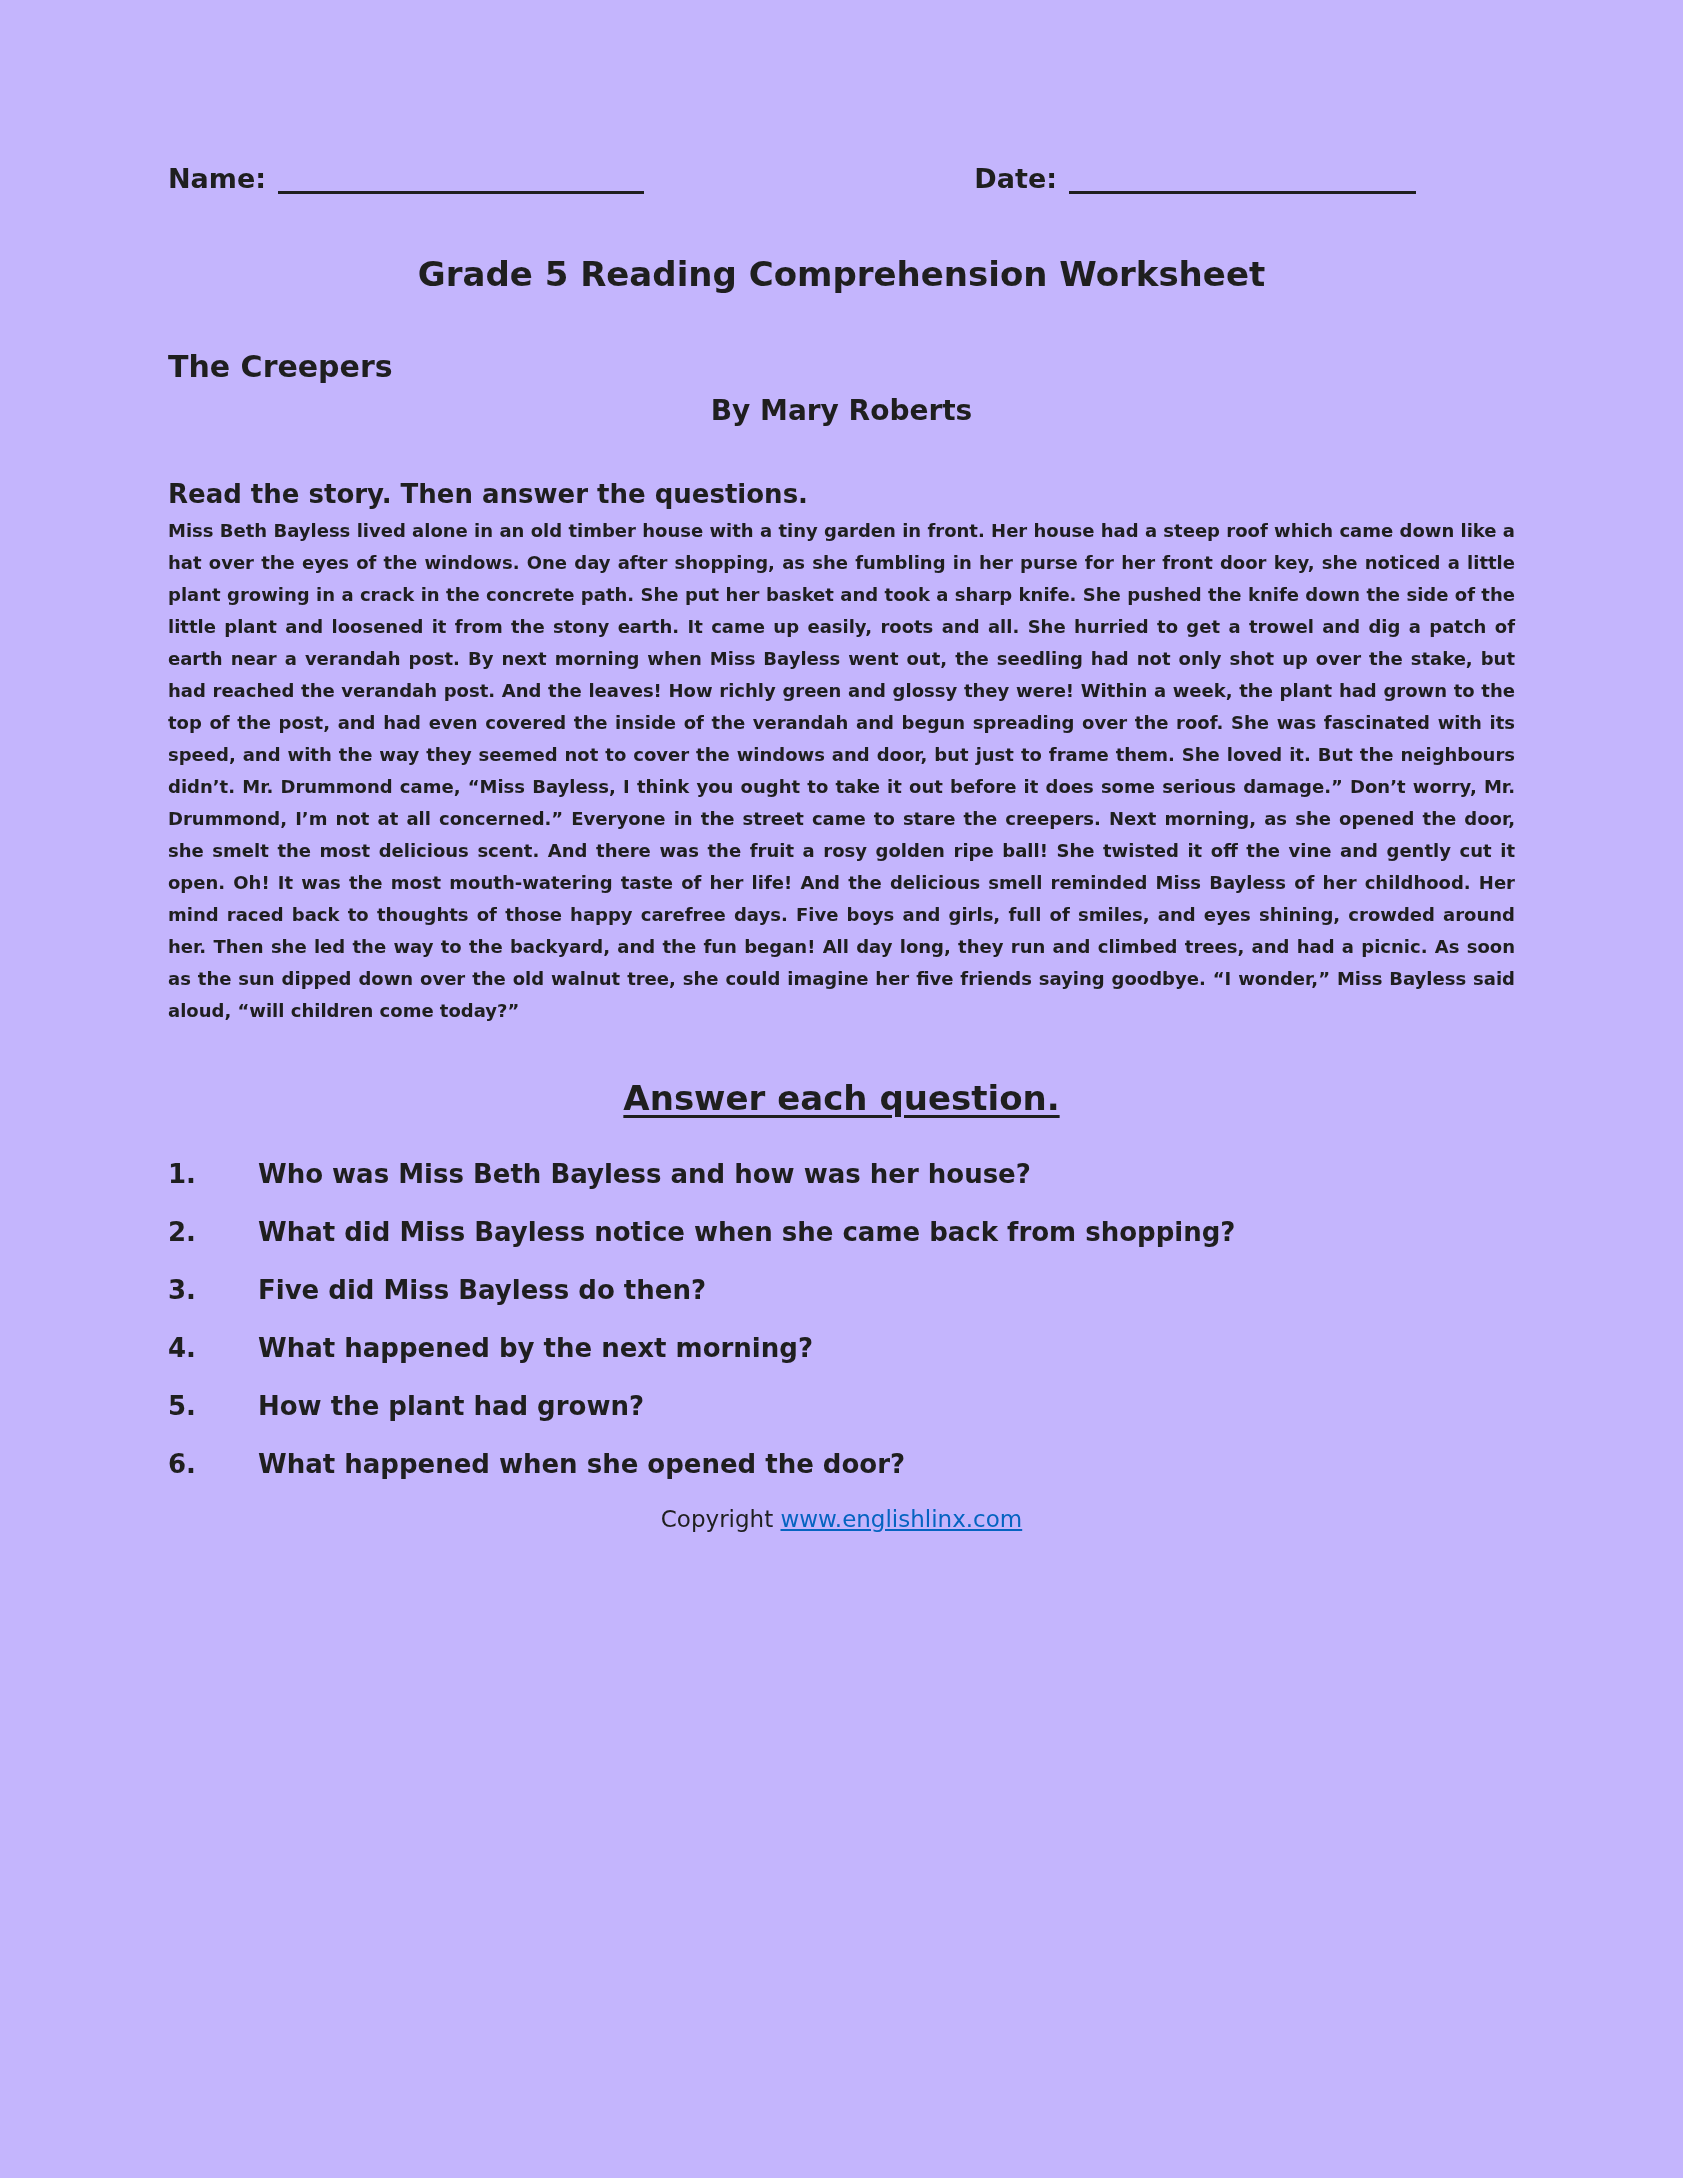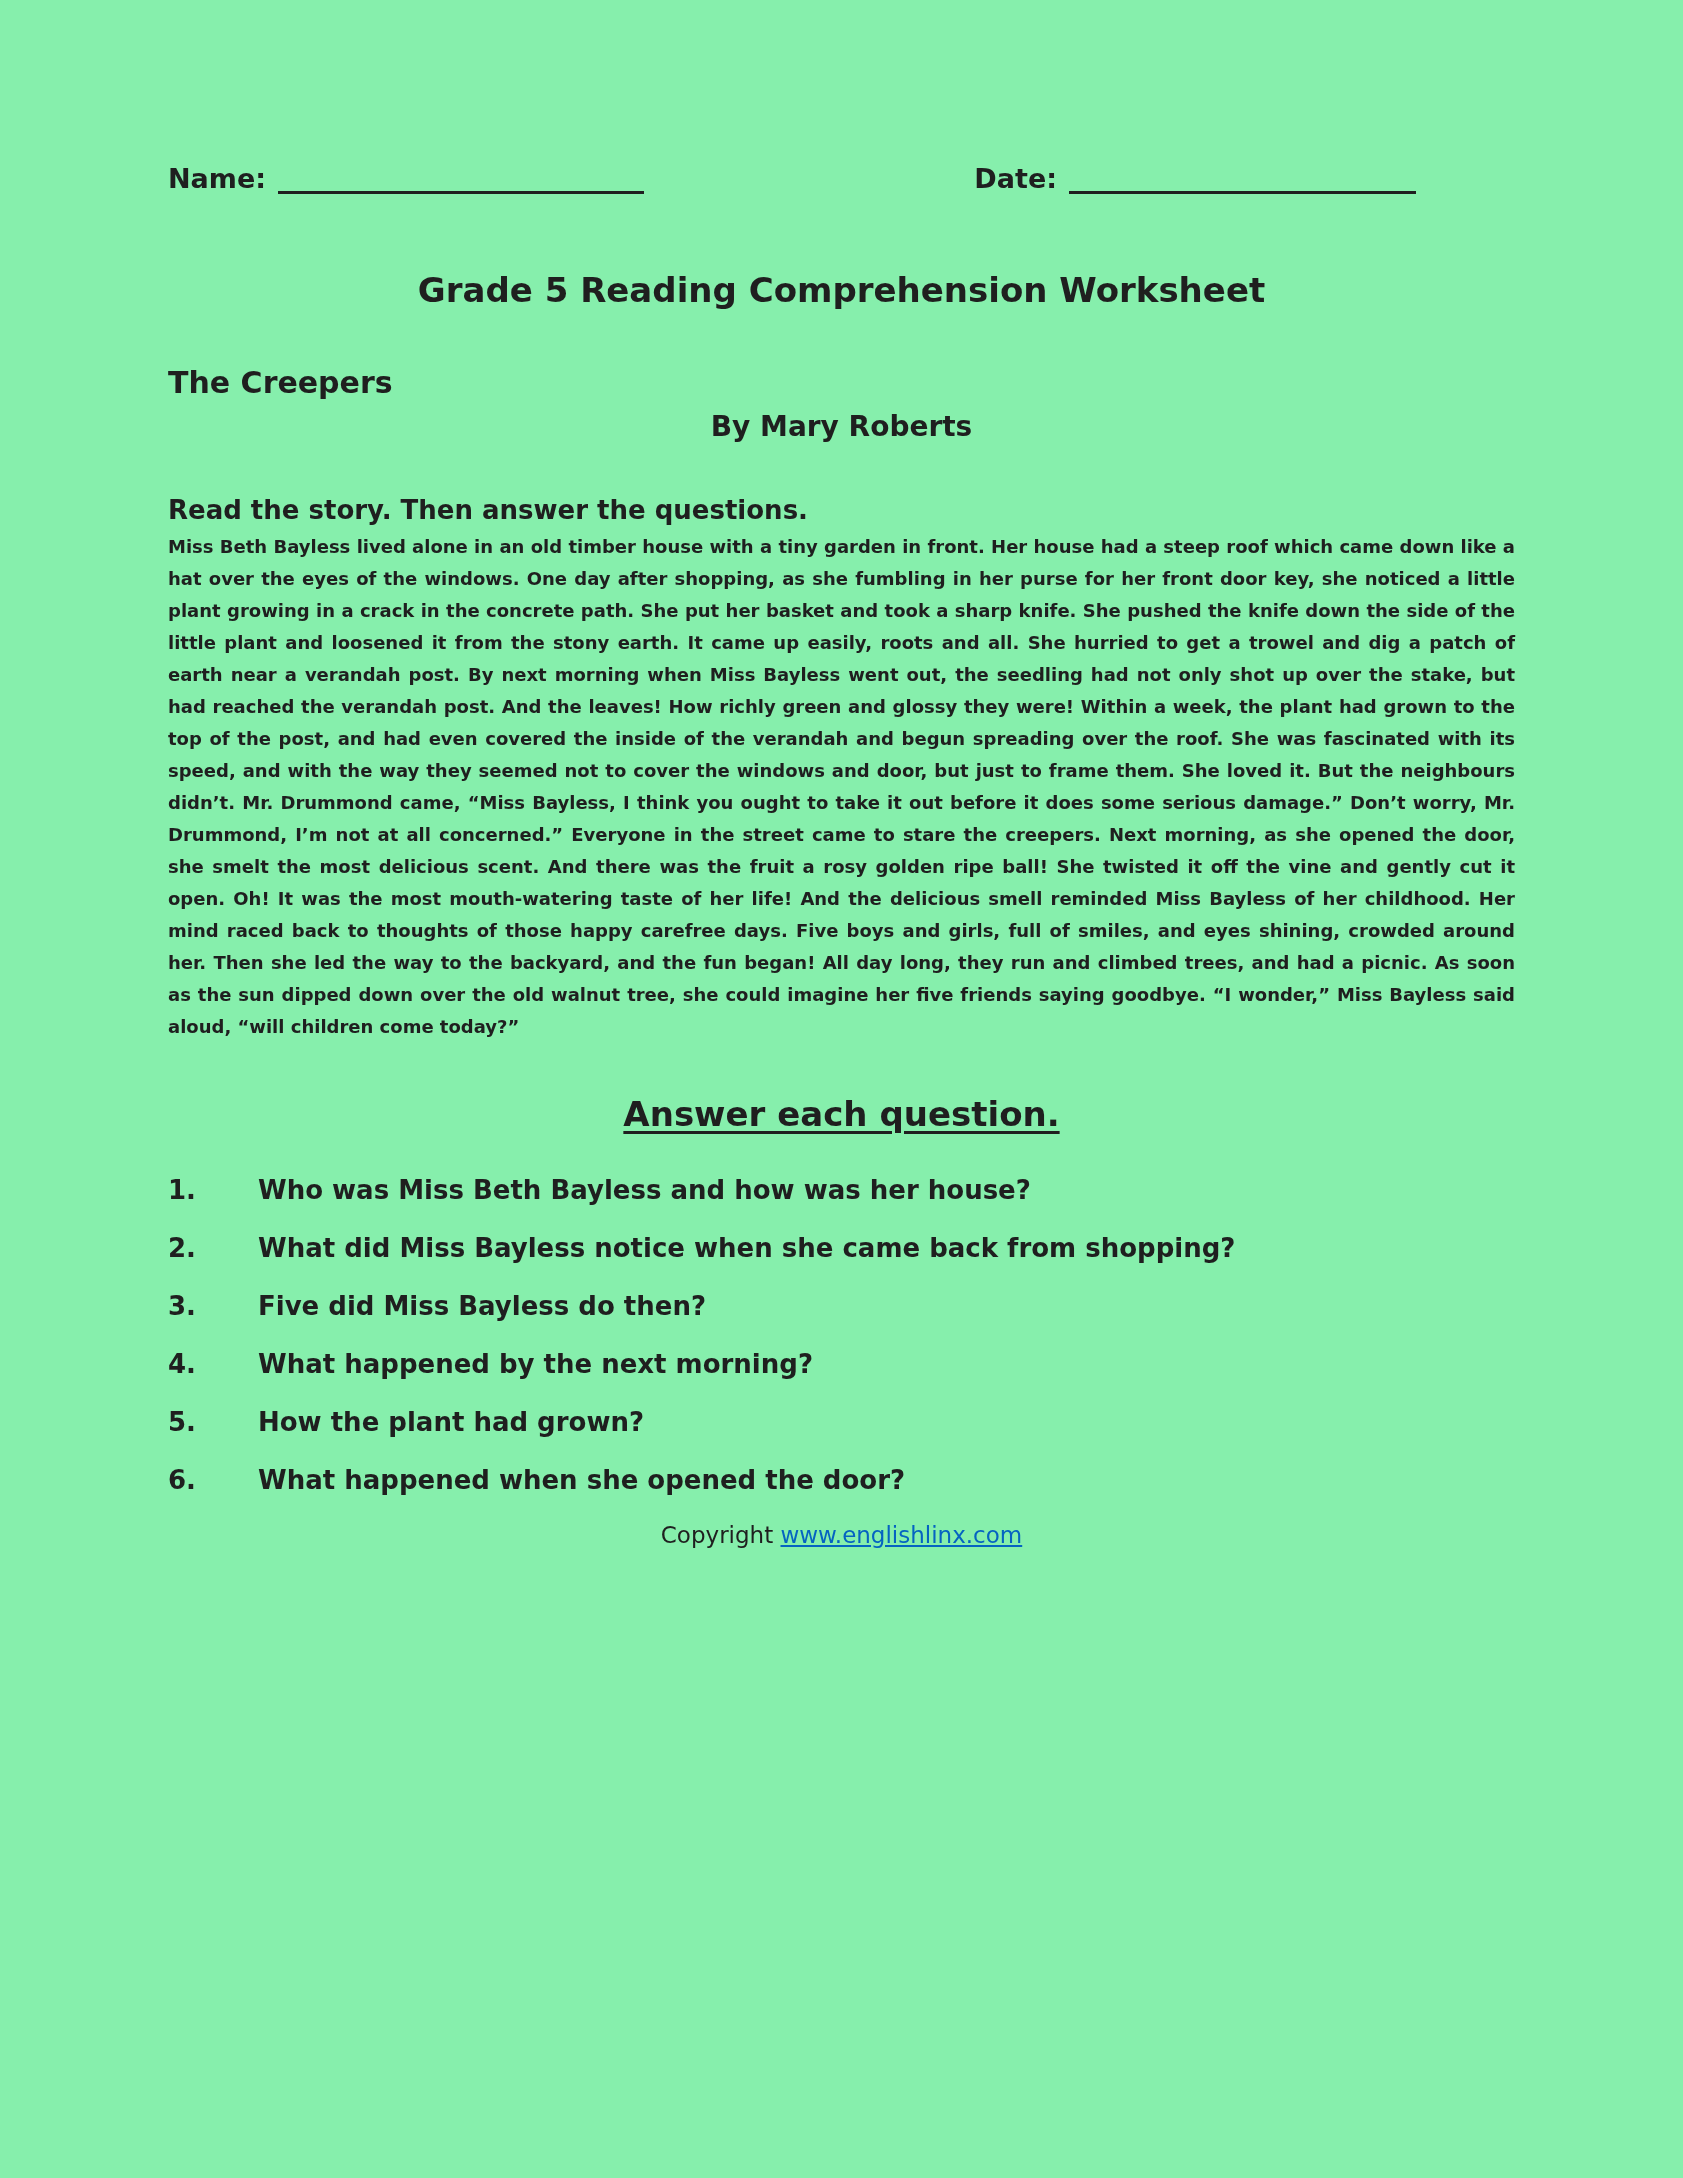--- a/index.html
+++ b/index.html
@@ -4,21 +4,21 @@
 <style>
   html, body {
     margin: 0;
     padding: 0;
     background: #ffffff;
   }
   .page {
     position: relative;
     width: 1683px;
     height: 2178px;
-    background: #86efac;
+    background: #c4b5fd;
     font-family: "DejaVu Sans", "Liberation Sans", sans-serif;
     color: #1f1f1f;
     box-sizing: border-box;
     padding: 163px 168px 0 168px;
     overflow: hidden;
   }
   
   .name-date-row {
     display: flex;
     align-items: flex-end;
@@ -38,21 +38,21 @@
     height: 26px;
   }
   .blank-name { width: 366px; }
   .blank-date { width: 347px; }
 
   
   .main-title {
     text-align: center;
     font-size: 34px;
     font-weight: bold;
-    margin-top: 76px;
+    margin-top: 60px;
   }
   .story-title {
     font-size: 30px;
     font-weight: bold;
     margin-top: 55px;
   }
   .author {
     text-align: center;
     font-size: 28px;
     font-weight: bold;

